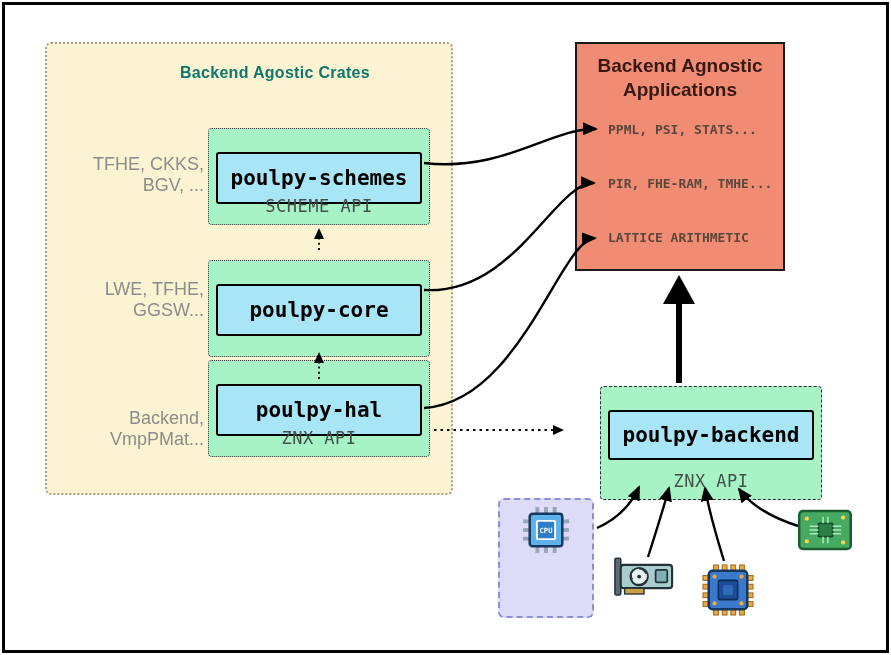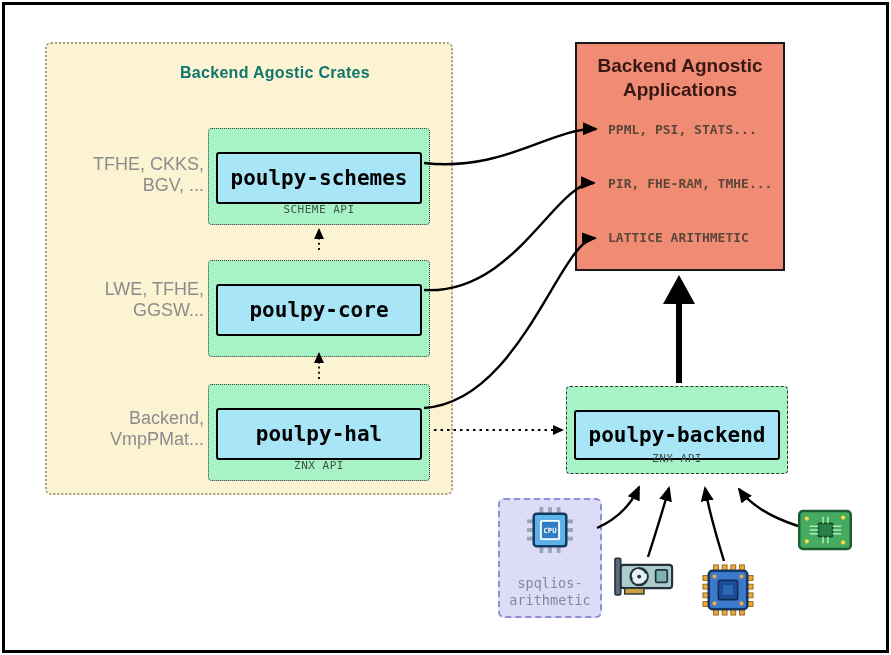--- a/index.html
+++ b/index.html
@@ -18,30 +18,30 @@
     font-family:Liberation Sans, sans-serif; font-size:18px; color:#8c8c8c; z-index:2; }
 
   .crate-group { position:absolute; left:208px; width:222px; height:97px;
     background:#A7F3C6; border:1.5px dotted #3a3a3a; border-radius:4px; z-index:2; }
   .crate-group.dashed { border:1.5px dashed #2e2e2e; }
   .crate-box { position:absolute; left:7px; top:7px; width:206px; height:52px;
     background:#A8E6F7; border:2px solid #000; border-radius:3px;
     display:flex; align-items:center; justify-content:center;
     font-family:"DejaVu Sans Mono", monospace; font-weight:bold; font-size:21px; color:#000;margin-top:16px; }
   .api-label { position:absolute; bottom:8px; left:0; width:100%; text-align:center;
-    font-family:"DejaVu Sans Mono", monospace; font-size:11px; color:#41524a; letter-spacing:0.5px; }
+    font-family:"DejaVu Sans Mono", monospace; font-size:17px; color:#41524a; letter-spacing:0.5px; }
 
   .apps-panel { position:absolute; left:575px; top:42px; width:210px; height:229px;
     background:#F18C74; border:2px solid #1a1a1a; z-index:2; }
   .apps-title { position:absolute; top:10px; left:0; width:100%; text-align:center;
     font-size:19px; line-height:24px; font-weight:bold; color:#371812; }
   .app-item { position:absolute; left:31px; font-family:"DejaVu Sans Mono", monospace;
     font-size:13px; font-weight:bold; color:#5b463a; white-space:nowrap; }
 
-  .spqlios-panel { position:absolute; left:498px; top:498px; width:104px; height:120px;
+  .spqlios-panel { position:absolute; left:498px; top:498px; width:96px; height:120px;
     background:#DCDCF9; border:2px dashed #8d8dd8; border-radius:6px; z-index:2; text-align:center; }
   .cpu-icon { margin:7px auto 0; width:46px; height:46px; }
   .spqlios-label { position:absolute; bottom:7px; left:0; width:100%;
     font-family:"DejaVu Sans Mono", monospace; font-size:13.5px; line-height:17px; color:#8585a0; }
 
   .hw-icon { position:absolute; z-index:2; }
   .gpu-icon { left:613px; top:557px; }
   .microchip-icon { left:702px; top:564px; }
   .pcb-icon { left:797px; top:509px; }
 </style>
@@ -63,38 +63,38 @@
     </div>
     <div class="api-label">SCHEME API</div>
   </div>
 
   <div class="crate-group" style="top:260px">
     <div class="crate-box">
       <span>poulpy-core</span>
     </div>
   </div>
 
-  <div class="crate-group" style="top:384px">
+  <div class="crate-group" style="top:360px">
     <div class="crate-box">
       <span>poulpy-hal</span>
     </div>
     <div class="api-label">ZNX API</div>
   </div>
 
   <section class="apps-panel">
     <h2 class="apps-title">
       <span>Backend Agnostic</span><br>
       <span>Applications</span>
     </h2>
     <div class="app-item" style="top:78px">PPML, PSI, STATS...</div>
     <div class="app-item" style="top:132px">PIR, FHE-RAM, TMHE...</div>
     <div class="app-item" style="top:186px">LATTICE ARITHMETIC</div>
   </section>
 
-  <div class="crate-group dashed" style="left:566px; top:386px; height:88px">
+  <div class="crate-group dashed" style="left:600px; top:386px; height:114px">
     <div class="crate-box" style="height:50px">
       <span>poulpy-backend</span>
     </div>
     <div class="api-label">ZNX API</div>
   </div>
 
   <section class="spqlios-panel">
     <div class="cpu-icon">
       <svg viewBox="0 0 48 48" width="46" height="46">
         <g fill="#98a5b5">
@@ -108,24 +108,20 @@
             <rect x="0" y="22" width="9" height="4"></rect>
             <rect x="0" y="31" width="9" height="4"></rect>
           <rect x="39" y="13" width="9" height="4"></rect>
             <rect x="39" y="22" width="9" height="4"></rect>
             <rect x="39" y="31" width="9" height="4"></rect>
         </g>
         <rect x="7" y="7" width="34" height="34" rx="3" fill="#5db2ec" stroke="#16395f" stroke-width="2.6"></rect>
         <rect x="14.5" y="14.5" width="19" height="19" rx="1" fill="#2f7cc7" stroke="#ffffff" stroke-width="2"></rect>
         <text x="24" y="27" text-anchor="middle" font-size="7.5" font-weight="bold" fill="#fff" font-family="DejaVu Sans Mono, monospace">CPU</text>
       </svg>
-    </div>
-    <div class="spqlios-label">
-      <span>spqlios-</span><br>
-      <span>arithmetic</span>
     </div>
   </section>
 
   <div class="hw-icon gpu-icon">
     <svg viewBox="0 0 64 44" width="62" height="43">
       <rect x="2" y="1" width="6" height="38" rx="1.5" fill="#5a6b78" stroke="#24303a" stroke-width="1.6"></rect>
       <rect x="8" y="8" width="53" height="24" rx="3" fill="#a9cdcd" stroke="#24303a" stroke-width="2.2"></rect>
       <circle cx="27" cy="20" r="9" fill="#e6f1f1" stroke="#24303a" stroke-width="2"></circle>
       <circle cx="27" cy="20" r="2" fill="#24303a"></circle>
       <path d="M27 12 a8 8 0 0 1 7 5" fill="none" stroke="#24303a" stroke-width="1.6"></path>

